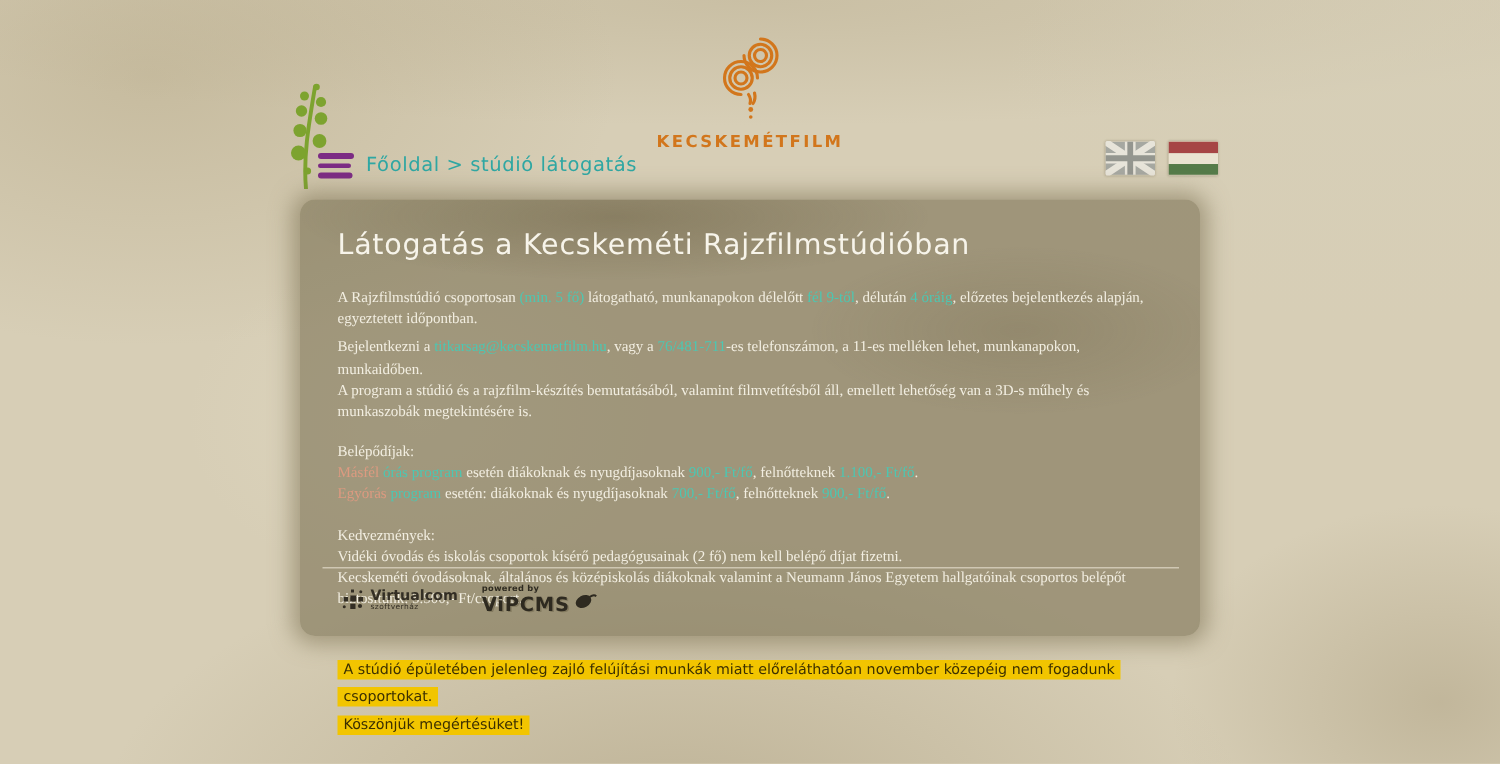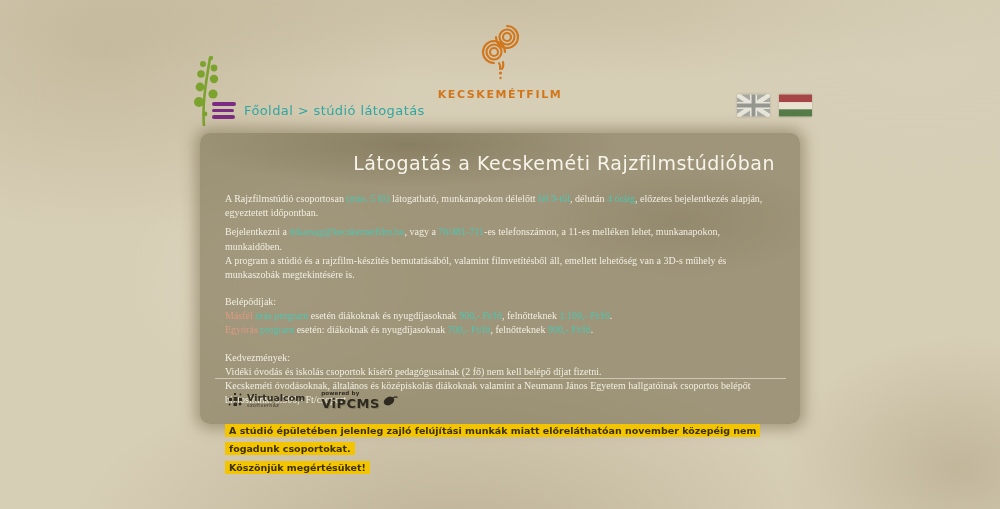--- a/index.html
+++ b/index.html
@@ -37,27 +37,27 @@
     background:rgba(108,97,67,0.52);
     border-radius:10px;
     box-shadow:0 0 14px 5px rgba(122,111,81,0.55);
   }
   .panel::before{content:"";position:absolute;inset:0;border-radius:10px;
     background:
       radial-gradient(ellipse 300px 60px at 35% 4%, rgba(96,85,55,0.35), transparent 70%),
       radial-gradient(ellipse 200px 80px at 80% 30%, rgba(96,85,55,0.18), transparent 70%);
   }
   .content{position:absolute;inset:0;padding:15px 25px 0 25px;color:#f2eee1;font-size:10px;line-height:1.42;}
-  h1{font-weight:normal;font-size:19px;letter-spacing:0.5px;margin:2px 0 15px;color:#f7f4ea;text-align:right;}
+  h1{font-weight:normal;font-size:19px;letter-spacing:0.5px;margin:2px 0 15px;color:#f7f4ea;}
   .para{margin:0;font-family:Liberation Serif, serif;}
   .para.gap-after{margin-bottom:5px;}
   .block{margin-top:13px;}
   .run-teal{color:var(--teal);}
   .run-salmon{color:var(--salmon);}
-  .notice{margin-top:15px;font-size:9.5px;line-height:1.9;font-weight:bold;}
+  .notice{margin-top:31px;font-size:9.5px;line-height:1.9;}
   .hl{background:var(--yellow);color:#3c3000;padding:1px 4px;-webkit-box-decoration-break:clone;box-decoration-break:clone;}
 
   
   .footer{position:absolute;left:15px;right:14px;bottom:14px;}
   .footer-divider{border-top:1px solid rgba(246,241,226,0.55);margin:0 0 12px 0;}
   .footer-row{display:flex;justify-content:space-between;align-items:center;padding-left:12px;}
   .footer-links{display:flex;gap:15px;font-size:10.5px;}
   .footer-links a{color:#f2eee1;text-decoration:none;cursor:pointer;letter-spacing:0.3px;}
   .badges{display:flex;align-items:center;gap:16px;}
   .virtualcom{display:flex;align-items:center;gap:4px;cursor:pointer;text-decoration:none;color:#332e24;}

